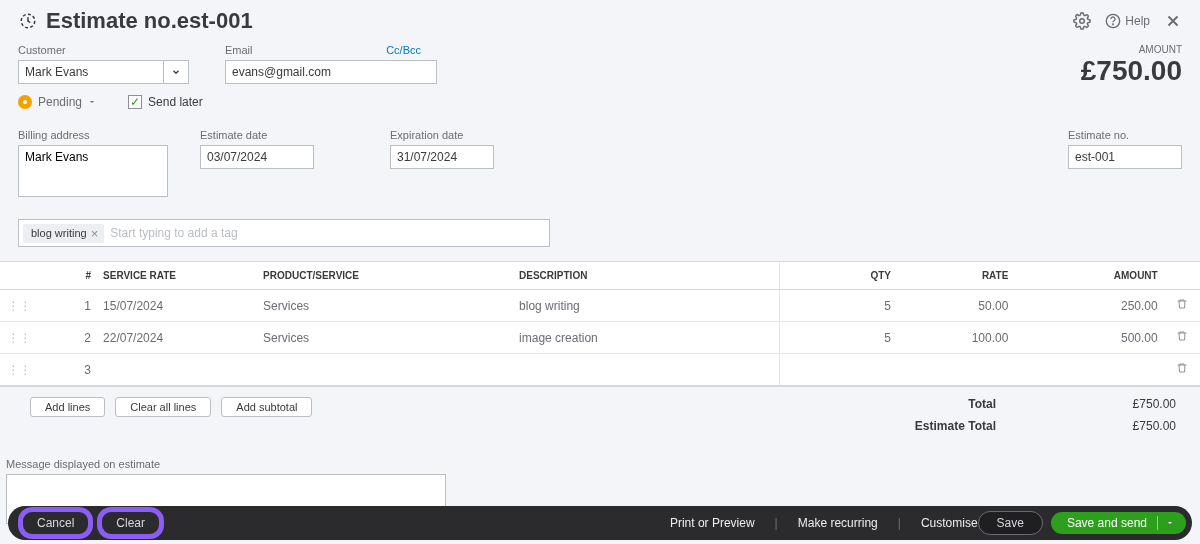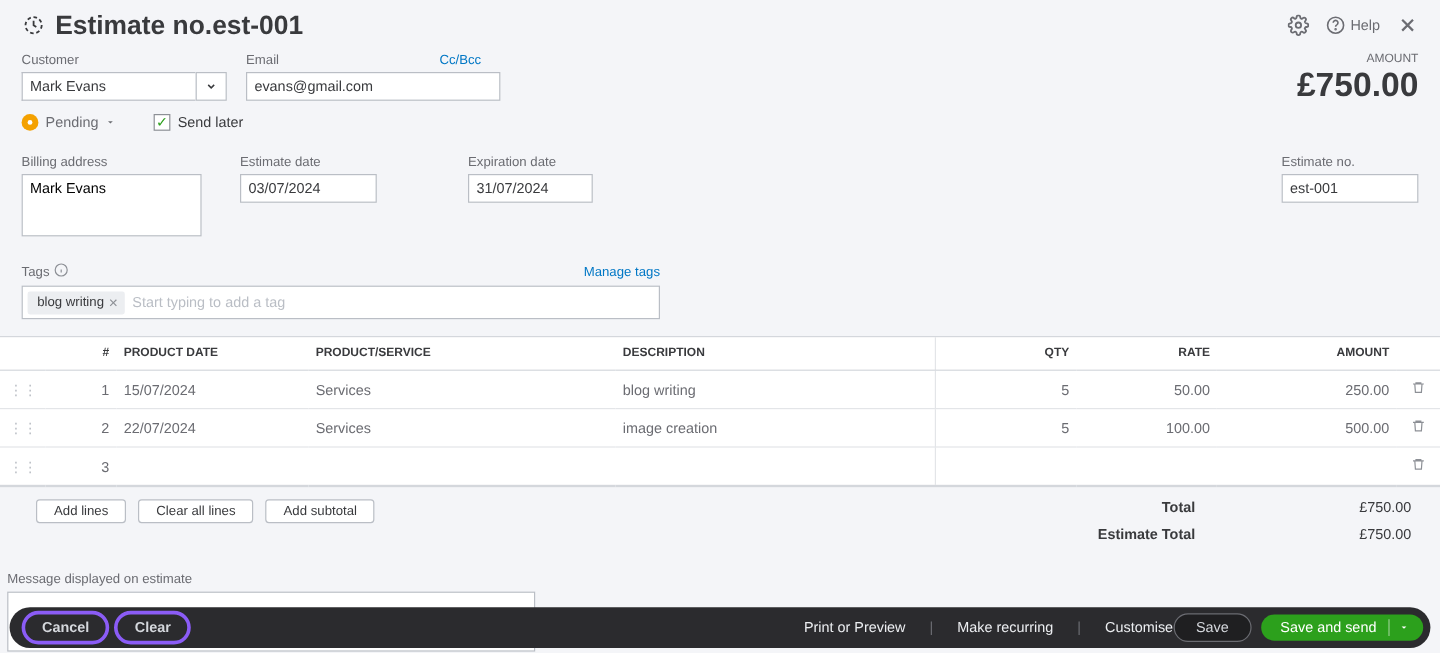--- a/index.html
+++ b/index.html
@@ -31,21 +31,21 @@
 .input {
   border: 1px solid #babec5; background: #fff; height: 24px; padding: 0 6px;
   font-size: 12px; color: #393a3d;
 }
 .customer-wrap { display: flex; }
 .customer-wrap .input { width: 145px; border-right: none; }
 .customer-caret {
   width: 26px; height: 24px; border: 1px solid #babec5; background: #fff;
   display: flex; align-items: center; justify-content: center; cursor: pointer;
 }
-.email-block { margin-left: 16px; }
+.email-block { margin-left: 36px; }
 .email-head { display: flex; justify-content: space-between; align-items: baseline; width: 196px; }
 .ccbcc { font-size: 11px; color: #0077c5; cursor: pointer; }
 .email-block .input { width: 212px; }
 .amount-block { margin-left: auto; text-align: right; }
 .amount-label { font-size: 10px; color: #6b6c72; }
 .amount-value { font-size: 28px; font-weight: 600; }
 
 .status-row { display: flex; align-items: center; margin-top: 8px; }
 .status-pill {
   display: inline-flex; align-items: center; gap: 6px; color: #6b6c72; font-size: 12px;
@@ -107,21 +107,21 @@
 .msg-block { padding: 0 6px; margin-top: 17px; }
 .msg-block textarea { width: 440px; height: 50px; border: 1px solid #babec5; resize: none; font-family: inherit; }
 
 
 .bottombar {
   position: absolute; left: 8px; right: 8px; bottom: 4px; height: 34px;
   background: #2b2b2e; border-radius: 18px; display: flex; align-items: center;
   padding: 0 6px; color: #d4d7dc; font-size: 12px;
 }
 .bottombar .pill-btn {
-  border: 3px solid #8b5cf6; border-radius: 14px; padding: 4px 14px; cursor: pointer; margin-left: 4px; font-weight: bold;
+  border: 5px solid #8b5cf6; border-radius: 14px; padding: 4px 14px; cursor: pointer; margin-left: 4px;
 }
 .bottombar .center { flex: 1; display: flex; justify-content: flex-end; gap: 20px; color: #eceef1; }
 .bottombar .center span { cursor: pointer; }
 .bottombar .sep { color: #6b6c72; }
 .bottombar .right { display: flex; align-items: center; gap: 8px; }
 .bottombar .save-btn { background: #1f1f21; border: 1px solid #6b6c72; border-radius: 14px; padding: 4px 18px; cursor: pointer; }
 .bottombar .send-btn {
   background: #2ca01c; color: #fff; border-radius: 14px; padding: 4px 4px 4px 16px;
   display: flex; align-items: center; cursor: pointer;
 }
@@ -226,47 +226,37 @@
         <span class="label">Expiration date</span>
         <input class="input" value="31/07/2024" style="">
       </div>
       <div class="field-block estno-block">
         <span class="label">Estimate no.</span>
         <input class="input" value="est-001" style="">
       </div>
     </div>
 
     <div class="tags-row">
-      <div class="tags-head">
-        <span class="tags-label">Tags</span>
-        <span>
-          <svg width="12" height="12" viewBox="0 0 24 24" fill="none" stroke="#8d9096" stroke-width="2">
-              <circle cx="12" cy="12" r="10"></circle>
-              <path d="M12 8h.01M11 12h1v4"></path>
-            </svg>
-        </span>
-        <span class="manage-tags">Manage tags</span>
-      </div>
       <div class="tags-input">
         <span class="tag-chip">
           <span>blog writing</span>
           <span class="tag-x">×</span>
         </span>
         <span class="tag-placeholder">Start typing to add a tag</span>
       </div>
     </div>
   </div>
 
   <div class="table-wrap">
     <table class="lines-table">
       <thead>
         <tr>
           <th class="drag-col"></th>
           <th class="num-h" style="width:55px">#</th>
-          <th style="width:150px">PRODUCT DATE</th>
+          <th style="width:150px">SERVICE RATE</th>
           <th style="width:240px">PRODUCT/SERVICE</th>
           <th class="divider-right" style="width:250px">DESCRIPTION</th>
           <th class="qty-h" style="width:110px">QTY</th>
           <th class="rate-h" style="width:110px">RATE</th>
           <th class="amt-h" style="width:140px">AMOUNT</th>
           <th class="del-col"></th>
         </tr>
       </thead>
       <tbody id="lines-body">
           <tr>

